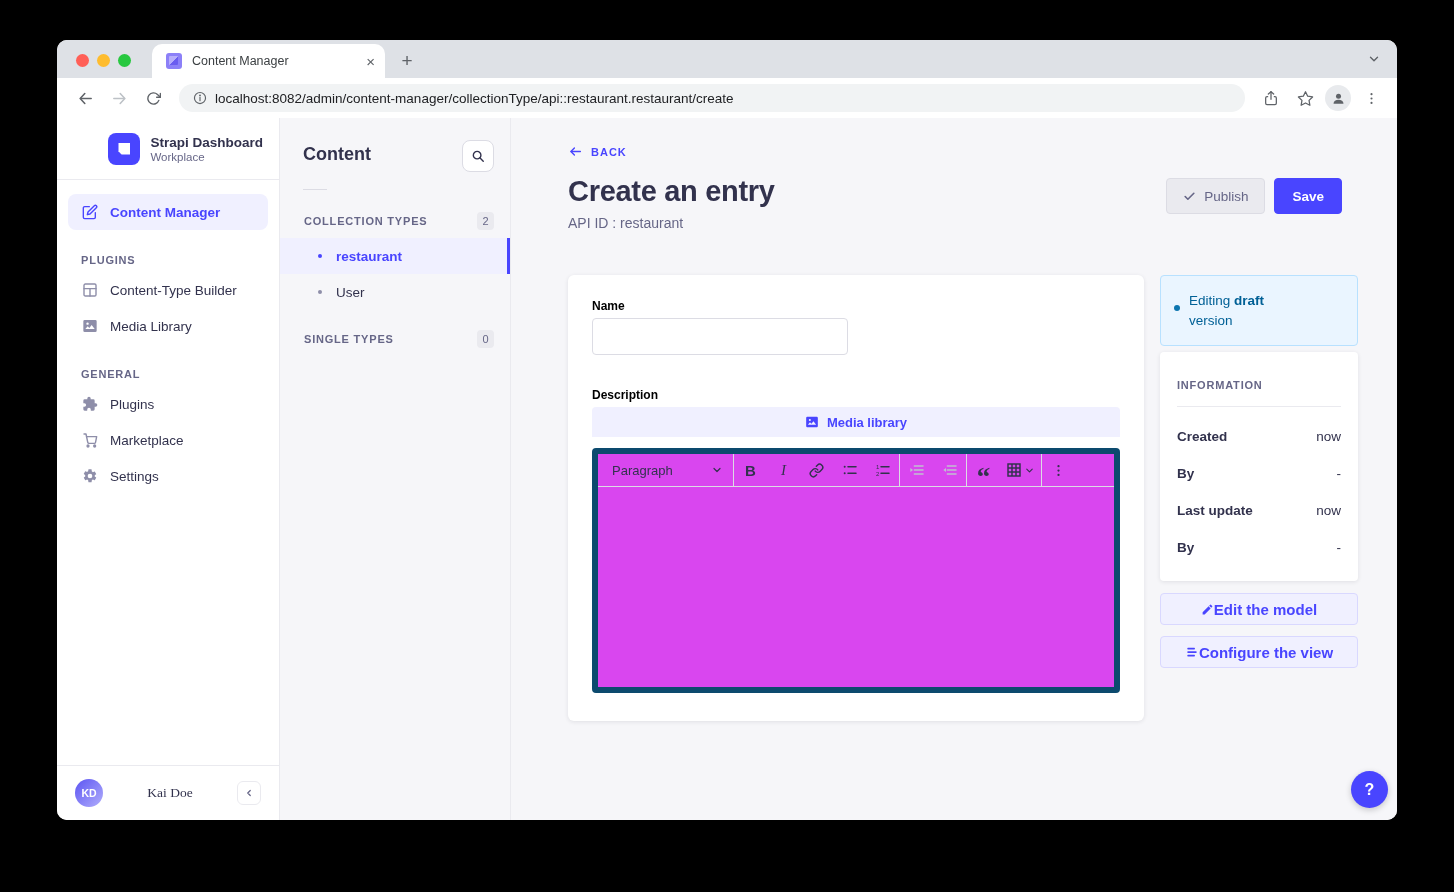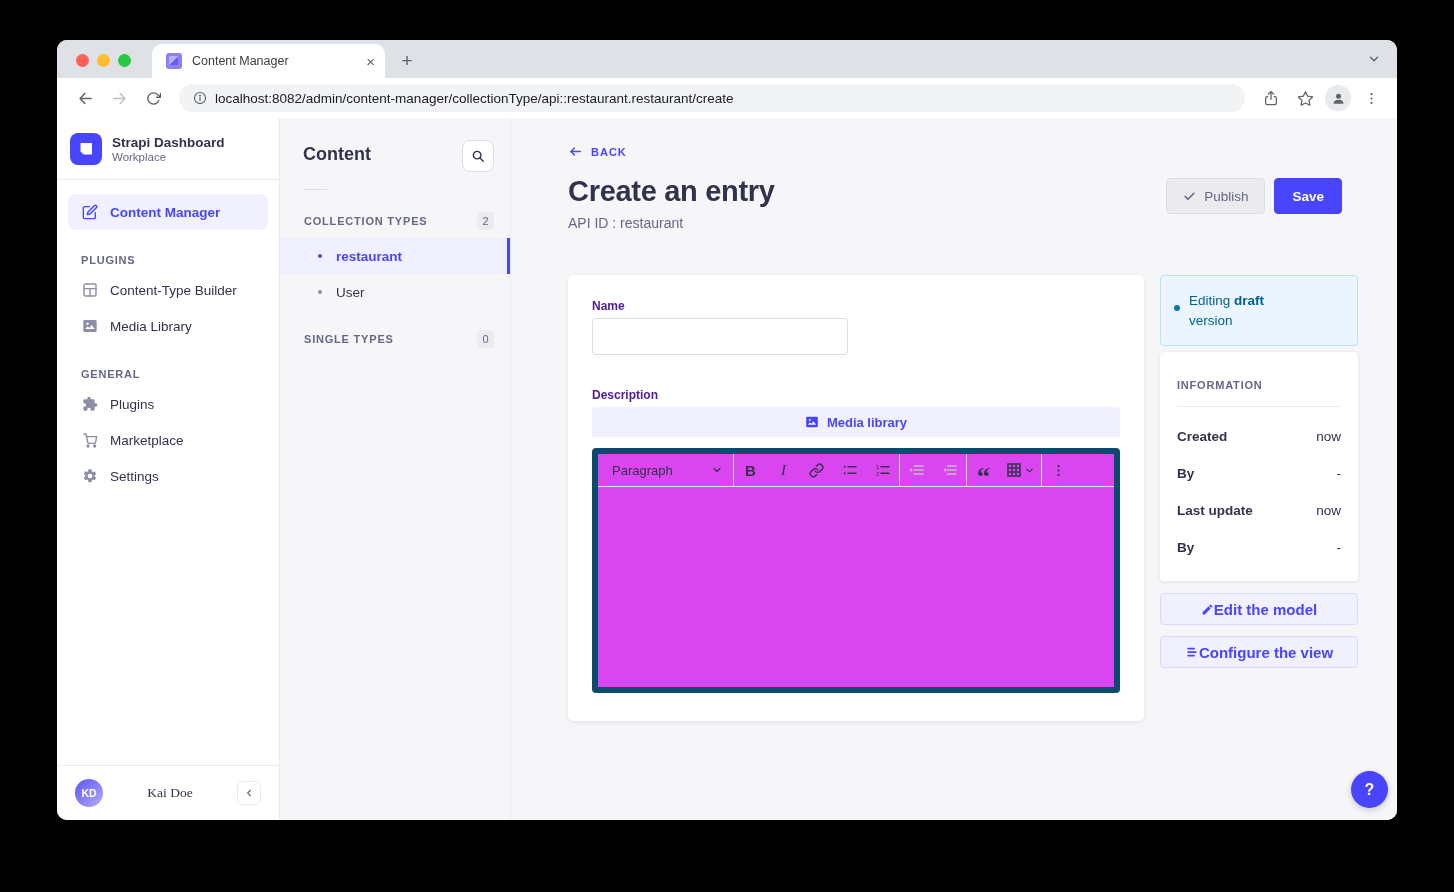--- a/index.html
+++ b/index.html
@@ -30,21 +30,21 @@
   .urlpill { flex:1; height:28px; background:#f1f3f4; border-radius:14px; display:flex; align-items:center;
              padding:0 14px; gap:8px; margin:0 6px; min-width:0; }
   .urltext { font-size:13.5px; color:#202124; white-space:nowrap; overflow:hidden; }
   .avatar-chrome { width:26px; height:26px; background:#e8eaed; border-radius:50%; display:flex; align-items:center; justify-content:center; color:#5f6368; }
 
   
   .app { flex:1; display:flex; min-height:0; }
 
   
   .sidebar { width:223px; background:#fff; border-right:1px solid #eaeaef; display:flex; flex-direction:column; flex:none; }
-  .brand { display:flex; align-items:center; gap:10px; padding:15px 16px 14px 13px; }
+  .brand { display:flex; align-items:center; gap:10px; padding:15px 16px 14px 13px;justify-content:flex-end; }
   .brand-logo { width:32px; height:32px; border-radius:8px; background:#4945ff; position:relative; flex:none; }
   .brand-logo svg{ position:absolute; inset:0; }
   .brand-name { font-size:13.5px; font-weight:bold; color:#32324d; line-height:1.25; }
   .brand-sub { font-size:11.5px; color:#666687; }
   .sidebar-divider { height:1px; background:#eaeaef; }
   .sidenav { padding:14px 0 0; flex:1; }
   .nav-item { display:flex; align-items:center; gap:12px; padding:0 13px; height:36px; margin:0 11px;
               border-radius:8px; font-size:13.5px; color:#32324d; cursor:pointer; }
   .nav-item .nicon { color:#8e8ea9; display:flex; width:17px; justify-content:center; flex:none; }
   .nav-item.active { background:#f0f0ff; color:#4945ff; font-weight:bold; }
@@ -86,21 +86,21 @@
   .action-btns { display:flex; gap:9px; margin-top:3px; }
   .btn-publish { display:flex; align-items:center; gap:8px; height:36px; padding:0 16px; background:#eaeaef;
                  border:1px solid #dcdce4; border-radius:4px; font-size:13.5px; color:#666687; cursor:pointer; }
   .btn-save { height:36px; padding:0 17px; background:#4945ff; border:1px solid #4945ff; border-radius:4px;
               font-size:13.5px; font-weight:bold; color:#fff; cursor:pointer; }
 
   .content-row { display:flex; gap:16px; margin-top:44px; align-items:flex-start; }
 
   .form-card { width:576px; background:#fff; border-radius:6px; box-shadow:0 1px 4px rgba(33,33,52,0.1);
                padding:24px 24px 28px; flex:none; }
-  .field-label { font-size:12px; font-weight:bold; color:#4c1d95; margin-bottom:5px; }
+  .field-label { font-size:12px; font-weight:bold; color:#000000; margin-bottom:5px; }
   .text-input { width:256px; height:37px; border:1px solid #dcdce4; border-radius:4px; background:#fff;
                 font-size:14px; color:#32324d; padding:0 12px; outline:none; font-family:inherit; }
   .desc-block { margin-top:33px; }
   .media-bar { height:30px; margin-top:3px; background:#f0f0ff; border-radius:4px 4px 0 0; display:flex;
                align-items:center; justify-content:center; gap:8px; color:#4945ff; font-size:13px; font-weight:bold; cursor:pointer; }
   .editor-box { margin-top:11px; border:6px solid #0c4a6e; border-radius:4px; background:#d946ef; }
   .editor-toolbar { height:33px; border-bottom:1px solid #dcdce4; display:flex; align-items:center; padding:0 2px; }
   .para-select { display:flex; align-items:center; justify-content:space-between; width:133px; padding:0 10px 0 12px;
                  height:100%; font-size:13px; color:#32324d; cursor:pointer; }
   .tb-sep { width:1px; height:33px; background:#dcdce4; flex:none; }

